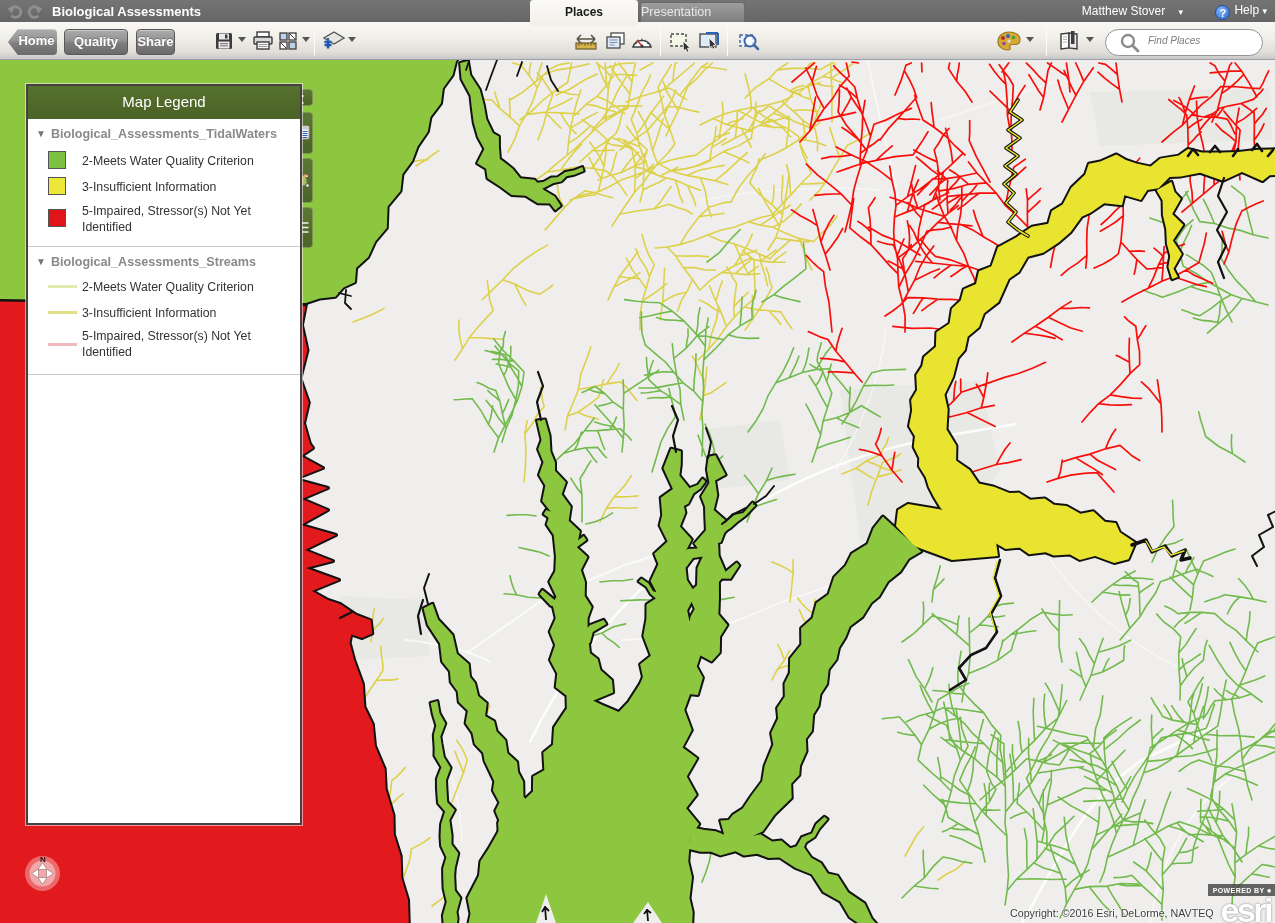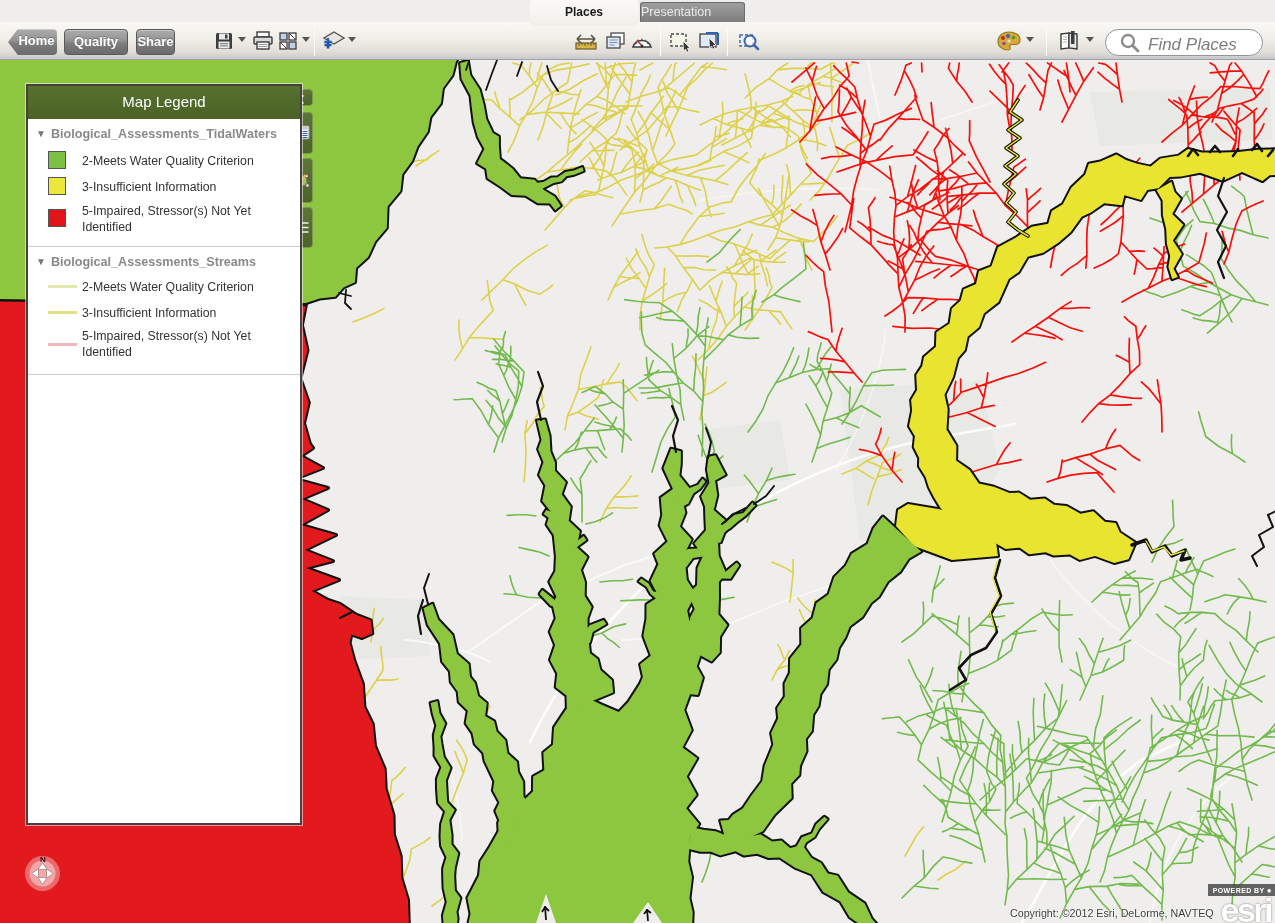--- a/index.html
+++ b/index.html
@@ -20,21 +20,21 @@
 
 #toolbar{position:absolute;left:0;top:22px;width:1275px;height:38px;background:linear-gradient(#faf8f4 0%,#f0eee8 45%,#e2dfd8 80%,#d3d2cf 92%,#c6c8cc 100%);border-bottom:1px solid #9ea2a8;z-index:20}
 .tbtn{position:absolute;top:7px;height:26px;background:linear-gradient(#adadad 0%,#929292 45%,#7d7d7d 55%,#6b6b6b 100%);border:1px solid #585858;border-radius:4px;color:#fff;font-size:13px;font-weight:bold;text-align:center;box-shadow:inset 0 1px 0 rgba(255,255,255,.35);text-shadow:0 -1px 0 rgba(0,0,0,.25)}
 #btn-home{left:8px;width:49px;line-height:24px;border-radius:0 4px 4px 0;clip-path:polygon(20% 0,100% 0,100% 100%,20% 100%,0 50%);border:none;padding-left:8px}
 #btn-details{left:64px;width:64px;line-height:24px}
 #btn-share{left:136px;width:39px;line-height:24px}
 .sep{position:absolute;top:6px;width:1px;height:28px;background:#b9b6ae;border-right:1px solid #fcfbf9}
 .icon{position:absolute;top:10px}
 
 #search{position:absolute;left:1105px;top:7px;width:158px;height:27px;background:#fff;border:1px solid #8f959d;border-radius:14px;z-index:21}
-#search .ph{position:absolute;left:42px;top:5px;font-size:17px;font-style:italic;color:#7d7d7d}
+#search .ph{position:absolute;left:42px;top:5px;font-size:10px;font-style:italic;color:#7d7d7d}
 
 #panel{position:absolute;left:26px;top:84px;width:276px;height:741px;background:#fff;border:2px solid rgba(20,10,10,.78);outline:1px solid rgba(255,255,255,.55);z-index:10}
 #panel-hdr{height:33px;background:linear-gradient(#57712f,#4a6326);color:#fff;font-size:15px;text-align:center;line-height:32px}
 .lg-group{position:absolute;left:8px;font-size:12.6px;font-weight:bold;color:#8a8a8a}
 .lg-group .tri{display:inline-block;font-size:10px;color:#777;margin-right:5px;vertical-align:1px}
 .swatch{position:absolute;left:20px;width:18px;height:18px;border:1px solid #555}
 .lg-lbl{position:absolute;left:54px;font-size:12.3px;color:#333;line-height:15px;width:210px}
 .lg-sep{position:absolute;left:0;width:272px;border-top:1px solid #ccc}
 .lineswatch{position:absolute;left:20px;width:29px;height:3px}
 
@@ -142,20 +142,31 @@
       <path d="M708 458 L711 442 L706 428" fill="none" stroke="#121212" stroke-width="2.0" stroke-linecap="round" stroke-linejoin="round"></path>
       <path d="M421 634 L418 616 L423 600" fill="none" stroke="#121212" stroke-width="2.2" stroke-linecap="round" stroke-linejoin="round"></path>
       <path d="M722 524 L734 514 L746 508" fill="none" stroke="#121212" stroke-width="2.0" stroke-linecap="round" stroke-linejoin="round"></path>
       <path d="M754 504 L766 496 L774 486" fill="none" stroke="#121212" stroke-width="2.0" stroke-linecap="round" stroke-linejoin="round"></path>
       <path d="M339 293 L351 296 M346 290 L345 303 L351 309" fill="none" stroke="#121212" stroke-width="1.8" stroke-linecap="round" stroke-linejoin="round"></path>
       <path d="M340 618 L352 612" fill="none" stroke="#121212" stroke-width="2.0" stroke-linecap="round" stroke-linejoin="round"></path>
       <path d="M1018 100 L1010 112 L1022 120 L1008 130 L1020 138 L1006 148 L1018 156 L1005 166 L1016 174 L1004 184 L1014 193 L1006 203 L1016 212 L1008 222 L1018 230 L1028 236" fill="none" stroke="#e8e430" stroke-width="1.5" stroke-linecap="round" stroke-linejoin="round"></path>
       <path d="M1146 541 L1152 551 L1164 547 L1171 555 L1184 551" fill="none" stroke="#e8e430" stroke-width="1.4" stroke-linecap="round" stroke-linejoin="round"></path>
       <path d="M997 562 L993 578 L999 596 L990 612 L995 630" fill="none" stroke="#e8e430" stroke-width="1.4" stroke-linecap="round" stroke-linejoin="round"></path>
     </svg>
+<div id="topbar">
+ <div id="undoredo"><svg width="38" height="18" viewBox="0 0 38 18">
+<path d="M5.2 6.5 A5.6 5.3 0 1 1 5.4 13.8" fill="none" stroke="#8f8f8f" stroke-width="2.8"></path>
+<path d="M1.5 6 L9 4.5 L5.5 11.5 Z" fill="#8f8f8f"></path>
+<path d="M32.8 6.5 A5.6 5.3 0 1 0 32.6 13.8" fill="none" stroke="#8f8f8f" stroke-width="2.8"></path>
+<path d="M36.5 6 L29 4.5 L32.5 11.5 Z" fill="#8f8f8f"></path>
+</svg></div>
+ <div id="title">Biological Assessments</div>
+ <div id="mstover">Matthew Stover <span class="car">▾</span></div>
+ <div id="helpbox"><span class="helpq">?</span>Help <span class="car">▾</span></div>
+</div>
 <div id="tab-mapping">Places</div>
 <div id="tab-pres">Presentation</div>
 <div id="toolbar">
  <div class="tbtn" id="btn-home">Home</div>
  <div class="tbtn" id="btn-details">Quality</div>
  <div class="tbtn" id="btn-share">Share</div>
  <div class="icon" style="left:214px;top:9px;width:22px;height:20px"><svg width="20" height="20" viewBox="0 0 20 20">
           <rect x="2" y="2" width="16" height="16" rx="1.5" fill="#3c3c3c"></rect>
           <rect x="5" y="2.5" width="10" height="6" fill="#e8e8e8"></rect>
           <rect x="11" y="3.5" width="2.5" height="4" fill="#3c3c3c"></rect>
@@ -302,13 +313,13 @@
 <div id="compass"><svg width="37" height="37" viewBox="0 0 37 37">
 <circle cx="18.5" cy="19.5" r="17.5" fill="rgba(255,255,255,.34)"></circle>
 <circle cx="18.5" cy="19.5" r="13" fill="rgba(255,255,255,.42)"></circle>
 <text x="19" y="7.5" font-size="8" font-weight="bold" fill="#1a1a1a" text-anchor="middle" font-family="Liberation Sans,sans-serif">N</text>
 <path d="M18.5 8.5 L23 15.5 L14 15.5 Z" fill="rgba(255,255,255,.95)" stroke="#a08888" stroke-width=".8"></path>
 <path d="M18.5 30.5 L23 23.5 L14 23.5 Z" fill="rgba(255,255,255,.95)" stroke="#a08888" stroke-width=".8"></path>
 <path d="M7.5 19.5 L14.5 15 L14.5 24 Z" fill="rgba(255,255,255,.95)" stroke="#a08888" stroke-width=".8"></path>
 <path d="M29.5 19.5 L22.5 15 L22.5 24 Z" fill="rgba(255,255,255,.95)" stroke="#a08888" stroke-width=".8"></path>
 </svg></div>
 <div id="esri"><div id="poweredby">POWERED BY <span style="font-size:8px">●</span></div><div id="esritxt">esri</div></div>
-<div id="copyright">Copyright: ©2012 Esri, DeLorme, NAVTEQ</div>
+<div id="copyright">Copyright: ©2016 Esri, DeLorme, NAVTEQ</div>
 </div>
 </body></html>

